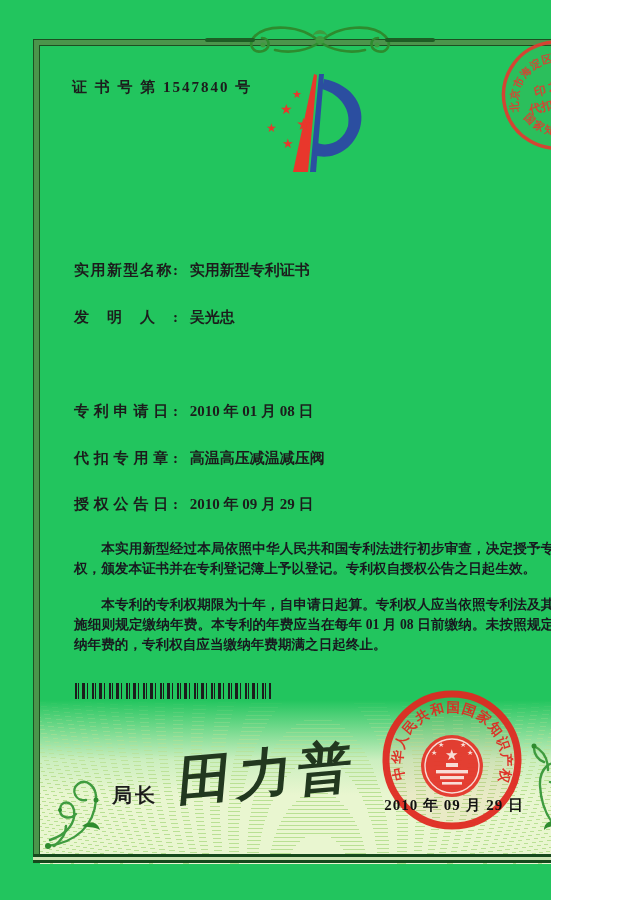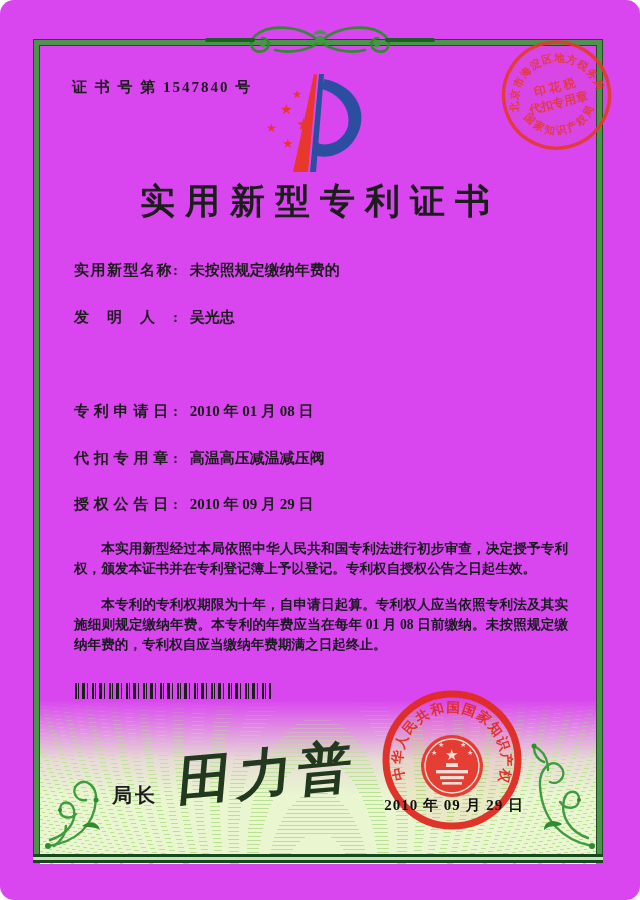--- a/index.html
+++ b/index.html
@@ -1,17 +1,17 @@
 <!DOCTYPE html>
 <html><head>
 <meta charset="utf-8">
 <style>
   html,body{margin:0;padding:0;background:#ffffff;}
-  .page{position:relative;width:640px;height:900px;background:#d946ef;overflow:hidden;
-        font-family:"Liberation Serif","DejaVu Serif",serif;color:#1c1c1c;border-radius:14px;}
+  .page{position:relative;width:551px;height:900px;background:#22c55e;overflow:hidden;
+        font-family:"Liberation Serif","DejaVu Serif",serif;color:#1c1c1c;}
 
   
   .green-wash{position:absolute;left:40px;top:700px;width:556px;height:164px;z-index:0;
     background:linear-gradient(to bottom, rgba(233,246,208,0) 0px, rgba(233,246,208,.85) 60px, #e9f6d0 95px);}
   .green-wash .waves{position:absolute;left:0;top:0;right:0;bottom:0;
     background:repeating-radial-gradient(140% 90% at 50% 185%, #b9e093 0 1px, rgba(0,0,0,0) 1px 7px);
     -webkit-mask-image:linear-gradient(to bottom, transparent 0, #000 80px);
             mask-image:linear-gradient(to bottom, transparent 0, #000 80px);}
 
   
@@ -155,25 +155,24 @@
         <textPath href="#taxTop">北京市海淀区地方税务局</textPath>
       </text>
       <text font-size="10.5" font-weight="bold" fill="#e23b30" letter-spacing="2">
         <textPath href="#taxBot">国家知识产权局</textPath>
       </text>
       <text x="59" y="55" text-anchor="middle" font-size="12" font-weight="bold" fill="#e23b30">印 花 税</text>
       <text x="59" y="71" text-anchor="middle" font-size="12" font-weight="bold" fill="#e23b30">代扣专用章</text>
     </svg>
   </div>
 
-  <div class="title">实用新型专利证书</div>
 
   <div class="field" style="top:261px">
     <span class="flabel">实用新型名称:</span>
-    <span class="fvalue">未按照规定缴纳年费的</span>
+    <span class="fvalue">实用新型专利证书</span>
   </div>
   <div class="field" style="top:308px">
     <span class="flabel">发明人:</span>
     <span class="fvalue">吴光忠</span>
   </div>
   <div class="field" style="top:402px">
     <span class="flabel">专利申请日:</span>
     <span class="fvalue">2010 年 01 月 08 日</span>
   </div>
   <div class="field" style="top:449px">

